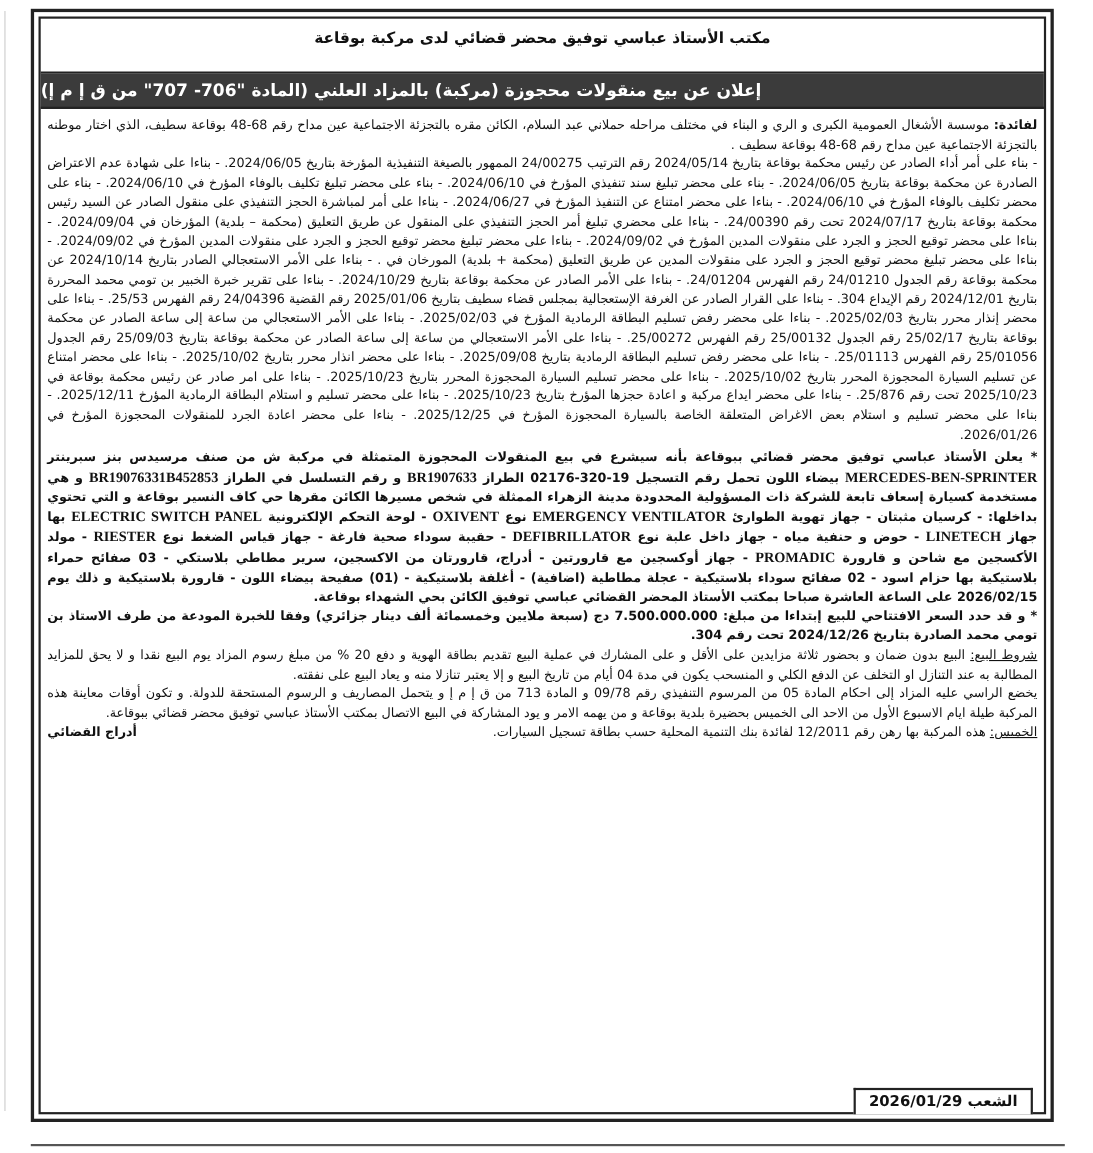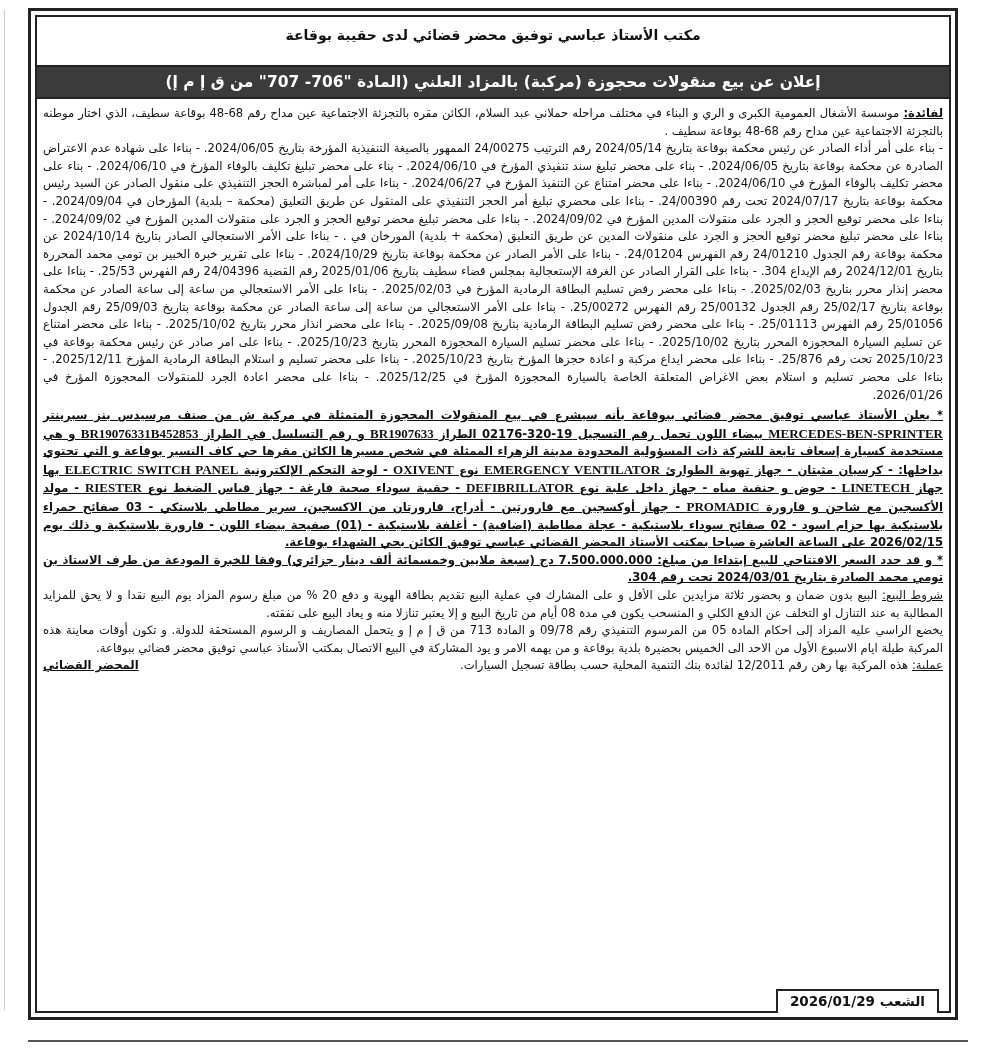--- a/index.html
+++ b/index.html
@@ -11,29 +11,29 @@
     .frame-inner {
       position: absolute; left: 4px; top: 4px; right: 4px; bottom: 4px;
       border: 2px solid #222; box-sizing: border-box;
     }
     .header {
       direction: rtl; text-align: center; padding-top: 8px; height: 50px; border-bottom: 2px solid #222; box-sizing: border-box;
     }
     .header .line1 { font-weight: bold; font-size: 14px; line-height: 20px; }
     .header .line2 { font-weight: bold; font-size: 14px; line-height: 20px; }
     .title-bar {
-      background: #3b3b3b; color: #fff; direction: rtl; text-align: center;
+      background: #3b3b3b; color: #fff; direction: rtl; text-align: left;
       font-weight: bold; font-size: 15.5px; height: 30px; line-height: 30px; border-bottom: 2px solid #222;
     }
     .body-text {
       direction: rtl; text-align: justify; font-family: "DejaVu Sans", sans-serif;
       font-size: 11.6px; line-height: 17.6px; padding: 6px 6px 0 6px;
     }
     .body-text p { margin: 0; }
-    .bold { font-weight: bold; text-decoration: underline; }
+    .bold { font-weight: bold; }
     .u { text-decoration: underline; font-weight: normal; }
     .latin { font-family: "Liberation Serif", serif; font-weight: bold; font-size: 13px; }
     .para-gap { height: 3px; }
     .sig-row { direction: rtl; display: flex; justify-content: space-between; }
     .date-tab {
       position: absolute; right: 10px; bottom: -2px; background: #fff;
       border: 2px solid #222; border-bottom: none; padding: 2px 12px 4px 12px;
       direction: rtl; font-weight: bold; font-size: 13.5px;
     }
     .page-rule {
@@ -43,44 +43,44 @@
   </style>
 </head>
 <body>
 
 <div class="side-rule"></div>
 
 <div class="frame-outer">
   <div class="frame-inner">
 
     <div class="header">
-      <div class="line1">مكتب الأستاذ عباسي توفيق محضر قضائي لدى حقيبة بوقاعة</div>
+      <div class="line1">مكتب الأستاذ عباسي توفيق محضر قضائي لدى مركبة بوقاعة</div>
     </div>
 
     <div class="title-bar">إعلان عن بيع منقولات محجوزة (مركبة) بالمزاد العلني (المادة "706- 707" من ق إ م إ)</div>
 
     <div class="body-text">
       <p>
         <span class="bold">لفائدة:</span><span> موسسة الأشغال العمومية الكبرى و الري و البناء في مختلف مراحله حملاني عبد السلام، الكائن مقره بالتجزئة الاجتماعية عين مداح رقم 68-48 بوقاعة سطيف، الذي اختار موطنه بالتجزئة الاجتماعية عين مداح رقم 68-48 بوقاعة سطيف .</span>
       </p>
       <p>- بناء على أمر أداء الصادر عن رئيس محكمة بوقاعة بتاريخ 2024/05/14 رقم الترتيب 24/00275 الممهور بالصيغة التنفيذية المؤرخة بتاريخ 2024/06/05. - بناءا على شهادة عدم الاعتراض الصادرة عن محكمة بوقاعة بتاريخ 2024/06/05. - بناء على محضر تبليغ سند تنفيذي المؤرخ في 2024/06/10. - بناء على محضر تبليغ تكليف بالوفاء المؤرخ في 2024/06/10. - بناء على محضر تكليف بالوفاء المؤرخ في 2024/06/10. - بناءا على محضر امتناع عن التنفيذ المؤرخ في 2024/06/27. - بناءا على أمر لمباشرة الحجز التنفيذي على منقول الصادر عن السيد رئيس محكمة بوقاعة بتاريخ 2024/07/17 تحت رقم 24/00390. - بناءا على محضري تبليغ أمر الحجز التنفيذي على المنقول عن طريق التعليق (محكمة – بلدية) المؤرخان في 2024/09/04. - بناءا على محضر توقيع الحجز و الجرد على منقولات المدين المؤرخ في 2024/09/02. - بناءا على محضر تبليغ محضر توقيع الحجز و الجرد على منقولات المدين المؤرخ في 2024/09/02. - بناءا على محضر تبليغ محضر توقيع الحجز و الجرد على منقولات المدين عن طريق التعليق (محكمة + بلدية) المورخان في . - بناءا على الأمر الاستعجالي الصادر بتاريخ 2024/10/14 عن محكمة بوقاعة رقم الجدول 24/01210 رقم الفهرس 24/01204. - بناءا على الأمر الصادر عن محكمة بوقاعة بتاريخ 2024/10/29. - بناءا على تقرير خبرة الخبير بن تومي محمد المحررة بتاريخ 2024/12/01 رقم الإيداع 304. - بناءا على القرار الصادر عن الغرفة الإستعجالية بمجلس قضاء سطيف بتاريخ 2025/01/06 رقم القضية 24/04396 رقم الفهرس 25/53. - بناءا على محضر إنذار محرر بتاريخ 2025/02/03. - بناءا على محضر رفض تسليم البطاقة الرمادية المؤرخ في 2025/02/03. - بناءا على الأمر الاستعجالي من ساعة إلى ساعة الصادر عن محكمة بوقاعة بتاريخ 25/02/17 رقم الجدول 25/00132 رقم الفهرس 25/00272. - بناءا على الأمر الاستعجالي من ساعة إلى ساعة الصادر عن محكمة بوقاعة بتاريخ 25/09/03 رقم الجدول 25/01056 رقم الفهرس 25/01113. - بناءا على محضر رفض تسليم البطاقة الرمادية بتاريخ 2025/09/08. - بناءا على محضر انذار محرر بتاريخ 2025/10/02. - بناءا على محضر امتناع عن تسليم السيارة المحجوزة المحرر بتاريخ 2025/10/02. - بناءا على محضر تسليم السيارة المحجوزة المحرر بتاريخ 2025/10/23. - بناءا على امر صادر عن رئيس محكمة بوقاعة في 2025/10/23 تحت رقم 25/876. - بناءا على محضر ايداع مركبة و اعادة حجزها المؤرخ بتاريخ 2025/10/23. - بناءا على محضر تسليم و استلام البطاقة الرمادية المؤرخ 2025/12/11. - بناءا على محضر تسليم و استلام بعض الاغراض المتعلقة الخاصة بالسيارة المحجوزة المؤرخ في 2025/12/25. - بناءا على محضر اعادة الجرد للمنقولات المحجوزة المؤرخ في 2026/01/26.</p>
       <div class="para-gap"></div>
       <p class="bold">
         <span>* يعلن الأستاذ عباسي توفيق محضر قضائي ببوقاعة بأنه سيشرع في بيع المنقولات المحجوزة المتمثلة في مركبة ش من صنف مرسيدس بنز سبرينتر </span><span class="latin">MERCEDES-BEN-SPRINTER</span><span> بيضاء اللون تحمل رقم التسجيل 19-320-02176 الطراز </span><span class="latin">BR1907633</span><span> و رقم التسلسل في الطراز </span><span class="latin">BR19076331B452853</span><span> و هي مستخدمة كسيارة إسعاف تابعة للشركة ذات المسؤولية المحدودة مدينة الزهراء الممثلة في شخص مسيرها الكائن مقرها حي كاف النسير بوقاعة و التي تحتوي بداخلها: - كرسيان مثبتان - جهاز تهوية الطوارئ </span><span class="latin">EMERGENCY VENTILATOR</span><span> نوع </span><span class="latin">OXIVENT</span><span> - لوحة التحكم الإلكترونية </span><span class="latin">ELECTRIC SWITCH PANEL</span><span> بها جهاز </span><span class="latin">LINETECH</span><span> - حوض و حنفية مياه - جهاز داخل علبة نوع </span><span class="latin">DEFIBRILLATOR</span><span> - حقيبة سوداء صحية فارغة - جهاز قياس الضغط نوع </span><span class="latin">RIESTER</span><span> - مولد الأكسجين مع شاحن و قارورة </span><span class="latin">PROMADIC</span><span> - جهاز أوكسجين مع قارورتين - أدراج، قارورتان من الاكسجين، سرير مطاطي بلاستكي - 03 صفائح حمراء بلاستيكية بها حزام اسود - 02 صفائح سوداء بلاستيكية - عجلة مطاطية (اضافية) - أغلفة بلاستيكية - (01) صفيحة بيضاء اللون - قارورة بلاستيكية و ذلك يوم 2026/02/15 على الساعة العاشرة صباحا بمكتب الأستاذ المحضر القضائي عباسي توفيق الكائن بحي الشهداء بوقاعة.</span>
       </p>
-      <p class="bold">* و قد حدد السعر الافتتاحي للبيع إبتداءا من مبلغ: 7.500.000.000 دج (سبعة ملايين وخمسمائة ألف دينار جزائري) وفقا للخبرة المودعة من طرف الاستاذ بن تومي محمد الصادرة بتاريخ 2024/03/01 تحت رقم 304.</p>
+      <p class="bold">* و قد حدد السعر الافتتاحي للبيع إبتداءا من مبلغ: 7.500.000.000 دج (سبعة ملايين وخمسمائة ألف دينار جزائري) وفقا للخبرة المودعة من طرف الاستاذ بن تومي محمد الصادرة بتاريخ 2024/12/26 تحت رقم 304.</p>
       <p>
-        <span class="u">شروط البيع:</span><span> البيع بدون ضمان و بحضور ثلاثة مزايدين على الأقل و على المشارك في عملية البيع تقديم بطاقة الهوية و دفع 20 % من مبلغ رسوم المزاد يوم البيع نقدا و لا يحق للمزايد المطالبة به عند التنازل او التخلف عن الدفع الكلي و المنسحب يكون في مدة 08 أيام من تاريخ البيع و إلا يعتبر تنازلا منه و يعاد البيع على نفقته.</span>
+        <span class="u">شروط البيع:</span><span> البيع بدون ضمان و بحضور ثلاثة مزايدين على الأقل و على المشارك في عملية البيع تقديم بطاقة الهوية و دفع 20 % من مبلغ رسوم المزاد يوم البيع نقدا و لا يحق للمزايد المطالبة به عند التنازل او التخلف عن الدفع الكلي و المنسحب يكون في مدة 04 أيام من تاريخ البيع و إلا يعتبر تنازلا منه و يعاد البيع على نفقته.</span>
       </p>
       <p>يخضع الراسي عليه المزاد إلى احكام المادة 05 من المرسوم التنفيذي رقم 09/78 و المادة 713 من ق إ م إ و يتحمل المصاريف و الرسوم المستحقة للدولة. و تكون أوقات معاينة هذه المركبة طيلة ايام الاسبوع الأول من الاحد الى الخميس بحضيرة بلدية بوقاعة و من يهمه الامر و يود المشاركة في البيع الاتصال بمكتب الأستاذ عباسي توفيق محضر قضائي ببوقاعة.</p>
       <div class="sig-row">
         <p>
-          <span class="u">عملية:</span><span> هذه المركبة بها رهن رقم 12/2011 لفائدة بنك التنمية المحلية حسب بطاقة تسجيل السيارات.</span>
+          <span class="u">الخميس:</span><span> هذه المركبة بها رهن رقم 12/2011 لفائدة بنك التنمية المحلية حسب بطاقة تسجيل السيارات.</span>
         </p>
-        <span class="bold">المحضر القضائي</span>
+        <span class="bold">أدراج القضائي</span>
       </div>
     </div>
 
     <div class="date-tab">الشعب 2026/01/29</div>
   </div>
 </div>
 
 <div class="page-rule"></div>
 
 </body></html>

